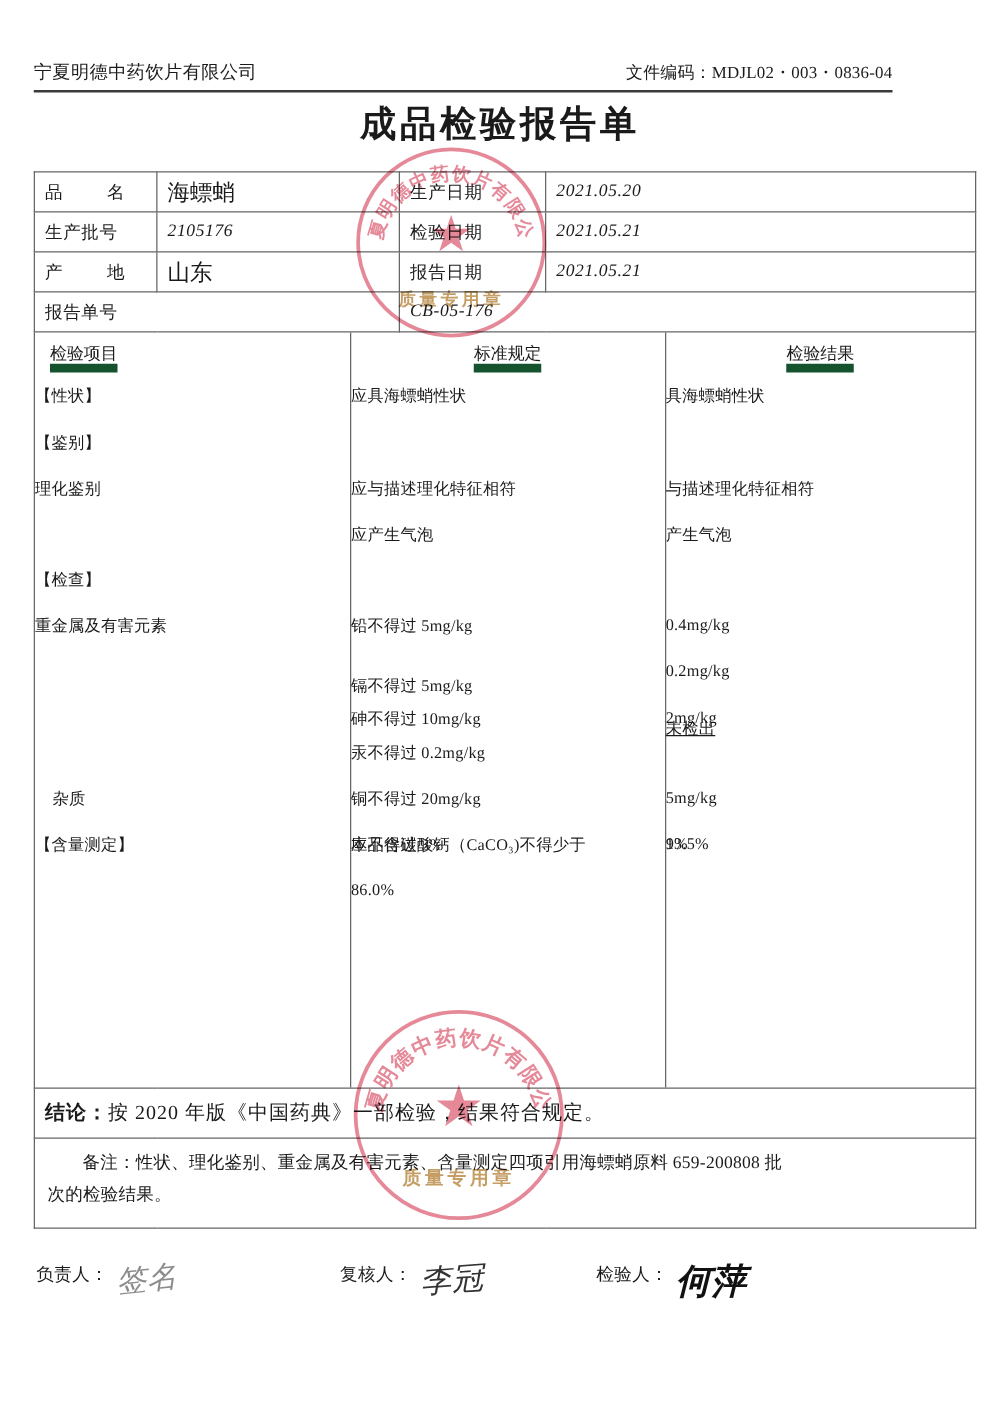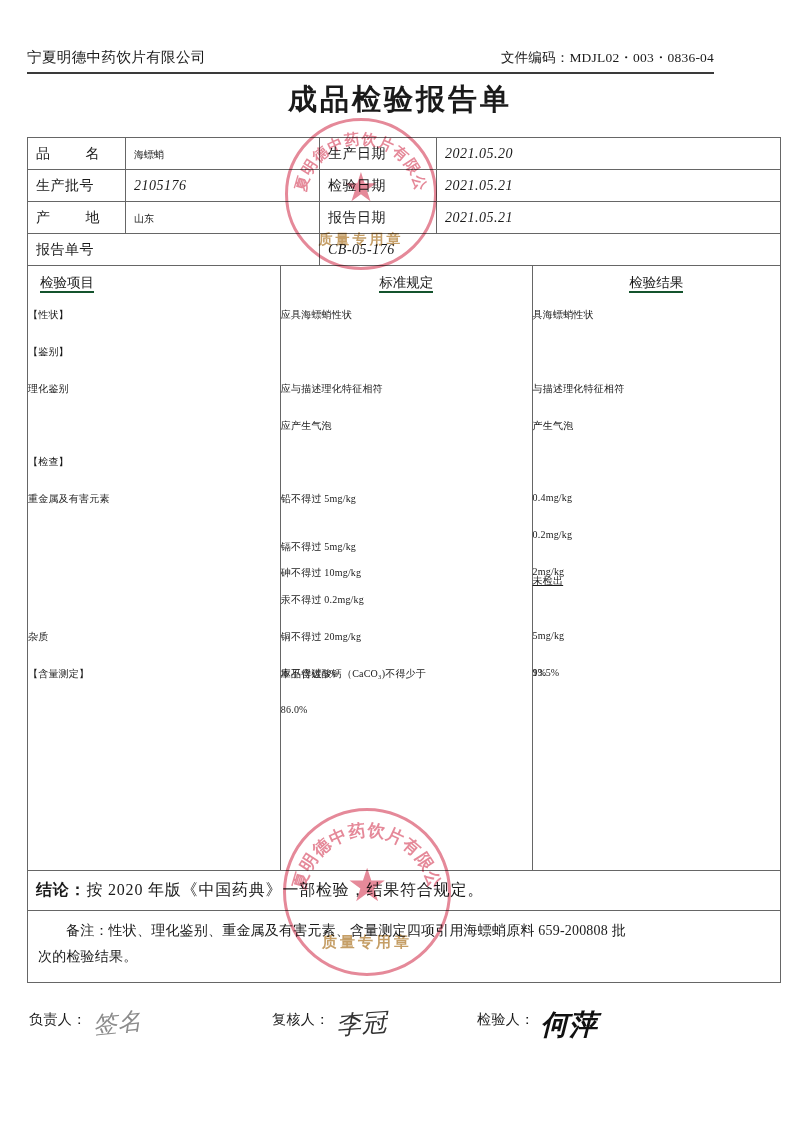--- a/index.html
+++ b/index.html
@@ -81,21 +81,21 @@
     font-size: 14px;
     letter-spacing: 0.5px;
     white-space: nowrap;
   }
   .lbl-spread {
     display: flex;
     justify-content: space-between;
     width: 66px;
   }
   .val {
-    font-size: 10px;
+    font-size: 18px;
   }
   .val-num {
     font-size: 14px;
     letter-spacing: 0.5px;
     font-style: italic;
   }
 
   tr.info-row td { height: 31px; }
 
   td.cell-name-label   { width: 81px;  }
@@ -138,31 +138,31 @@
     box-sizing: border-box;
   }
 
   .col-head {
     text-align: center;
     font-size: 13.5px;
     padding-top: 8px;
     padding-bottom: 2px;
   }
   .col-head span {
-    border-bottom: 2px solid #14532d;
+    border-bottom: 7px solid #14532d;
     padding-bottom: 1px;
   }
   .col-head.left-head {
     text-align: left;
     padding-left: 2px;
   }
 
   .line {
     position: absolute;
-    font-size: 10px;
+    font-size: 13px;
     white-space: nowrap;
     letter-spacing: 0.2px;
   }
 
   
   td.conclusion-cell {
     height: 39px;
     text-align: left;
     font-size: 16px;
     letter-spacing: 0.8px;
@@ -353,21 +353,21 @@
                   <div class="col-inner">
                     <div class="col-head left-head">
                       <span>检验项目</span>
                     </div>
                     <div id="item-lines">
                         <div class="line" style="top: 42px; left: 0px;">【性状】</div>
                         <div class="line" style="top: 79px; left: 0px;">【鉴别】</div>
                         <div class="line" style="top: 116px; left: 0px;">理化鉴别</div>
                         <div class="line" style="top: 189px; left: 0px;">【检查】</div>
                         <div class="line" style="top: 226px; left: 0px;">重金属及有害元素</div>
-                        <div class="line" style="top: 364px; left: 0px;">杂质</div>
+                        <div class="line" style="top: 364px; left: 14px;">杂质</div>
                         <div class="line" style="top: 401px; left: 0px;">【含量测定】</div>
                       </div>
                   </div>
                 </td>
                 <td class="col-spec">
                   <div class="col-inner">
                     <div class="col-head">
                       <span>标准规定</span>
                     </div>
                     <div id="spec-lines">

